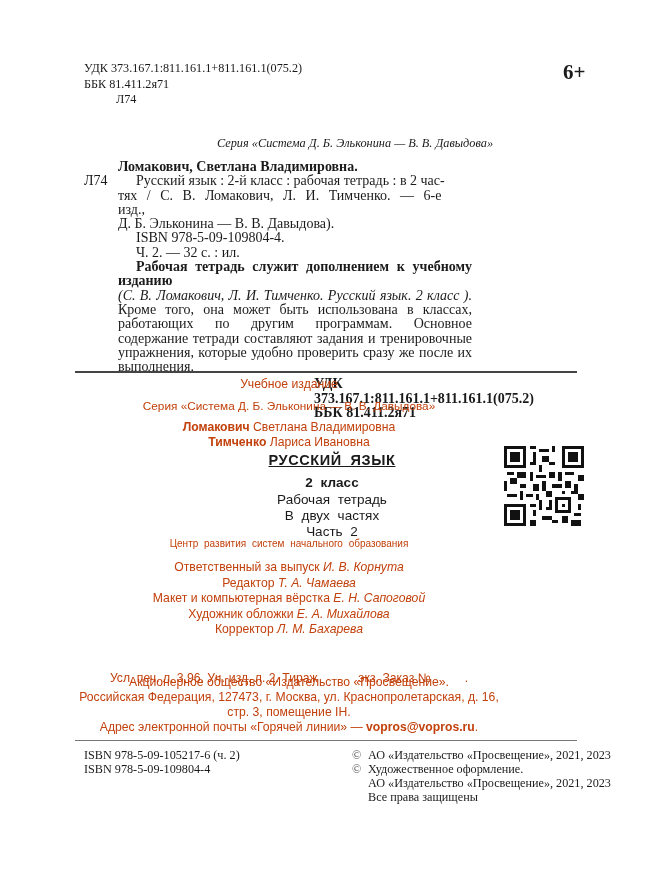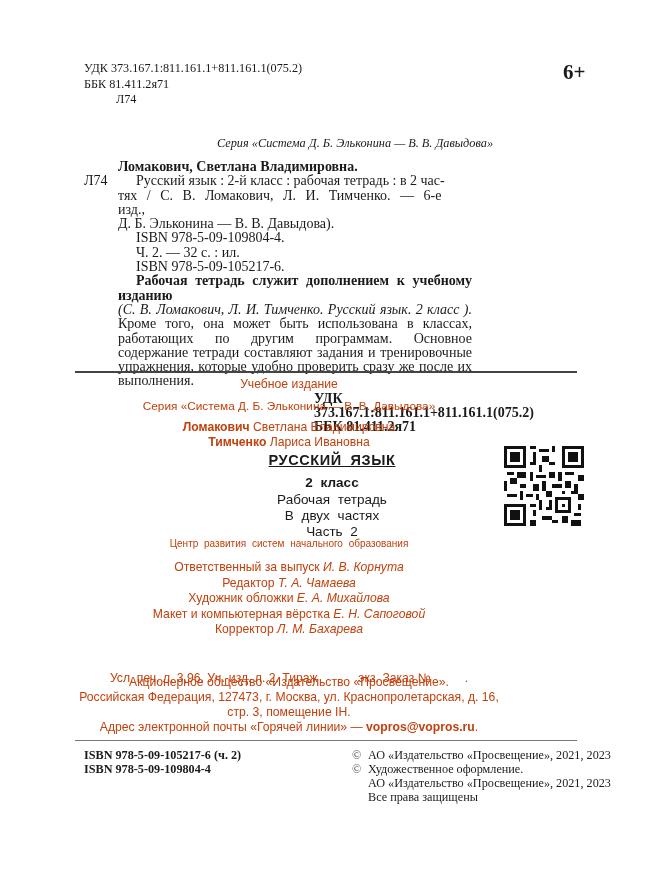--- a/index.html
+++ b/index.html
@@ -30,21 +30,21 @@
   .imprint .b { font-weight: bold; }
   .imprint .i { font-style: italic; }
 
   .title-block { left: 222px; width: 220px; top: 451px; text-align: center; font-family: "Liberation Sans", sans-serif; }
   .title-block .main-title { font-weight: bold; font-size: 14.5px; letter-spacing: 0.6px; word-spacing: 4px; line-height: 18px; text-decoration: underline; }
   .title-block .grade { font-weight: bold; font-size: 13.5px; word-spacing: 4px; line-height: 19px; margin-top: 4px; }
   .title-block .sub { font-size: 13.5px; word-spacing: 4px; line-height: 16px; }
 
   .qr { left: 504px; top: 446px; width: 80px; height: 80px; }
 
-  .footer-left { left: 84px; top: 748px; font-family: "Liberation Serif", serif; font-weight: bold; font-size: 12.2px; line-height: 14px; }
+  .footer-left { left: 84px; top: 748px; font-family: "Liberation Serif", serif; font-weight: normal; font-size: 12.2px; line-height: 14px; }
   .footer-right { left: 352px; top: 748px; font-family: "Liberation Serif", serif; font-size: 12.2px; line-height: 14px; }
   .footer-right .crow { display: flex; }
   .footer-right .cmark { width: 16px; flex: none; color: #555; }
 </style>
 </head>
 <body>
 
 <div class="abs udk-top">
   <div>УДК 373.167.1:811.161.1+811.161.1(075.2)</div>
   <div>ББК 81.411.2я71</div>
@@ -60,21 +60,20 @@
   <div class="row">
     <div class="code">Л74</div>
     <div>
       <div style="padding-left:18px">Русский язык : 2-й класс : рабочая тетрадь : в 2 час-</div>
       <div style="word-spacing:6px">тях / С. В. Ломакович, Л. И. Тимченко. — 6-е изд.,</div>
       <div>Д. Б. Эльконина — В. В. Давыдова).</div>
     </div>
   </div>
   <div class="line-indent">ISBN 978-5-09-109804-4.</div>
   <div class="line-indent">Ч. 2. — 32 с. : ил.</div>
-  <div class="line-indent">ISBN 978-5-09-105217-6.</div>
   <div class="para">
     <span class="bold first">Рабочая тетрадь служит дополнением к учебному изданию</span>
     <span class="it">(С. В. Ломакович, Л. И. Тимченко. Русский язык. 2 класс ).</span><span> Кроме того, она может быть использована в классах, работающих по другим программам. Основное содержание тетради составляют задания и тренировочные упражнения, которые удобно проверить сразу же после их выполнения.</span>
   </div>
   <div class="udk-bottom">УДК 373.167.1:811.161.1+811.161.1(075.2)</div>
   <div class="udk-bottom" style="margin-top:0">ББК 81.411.2я71</div>
 </div>
 
 <div class="abs rule" style="top:371px"></div>
 
@@ -161,22 +160,22 @@
       <rect x="14" y="17" width="1" height="2"></rect>
       <rect x="23" y="18" width="1" height="2"></rect>
   </g>
 </svg>
 
 <div class="abs imprint" style="top:538px; word-spacing:3px; font-size:10px">Центр развития систем начального образования</div>
 
 <div class="abs imprint" style="top:560px; line-height:15.5px">
   <div><span>Ответственный за выпуск </span><span class="i">И. В. Корнута</span></div>
   <div><span>Редактор </span><span class="i">Т. А. Чамаева</span></div>
+  <div><span>Макет и компьютерная вёрстка </span><span class="i">Е. Н. Сапоговой</span></div>
   <div><span>Художник обложки </span><span class="i">Е. А. Михайлова</span></div>
-  <div><span>Макет и компьютерная вёрстка </span><span class="i">Е. Н. Сапоговой</span></div>
   <div><span>Корректор </span><span class="i">Л. М. Бахарева</span></div>
 </div>
 
 <div class="abs imprint" style="top:641px; line-height:15px; white-space:pre">
   <div>Усл. печ. л. 3,96. Уч.-изд. л. 2. Тираж            экз. Заказ №          .</div>
 </div>
 
 <div class="abs imprint" style="top:675px; line-height:15px">
   <div>Акционерное общество «Издательство «Просвещение».</div>
   <div>Российская Федерация, 127473, г. Москва, ул. Краснопролетарская, д. 16,</div>

